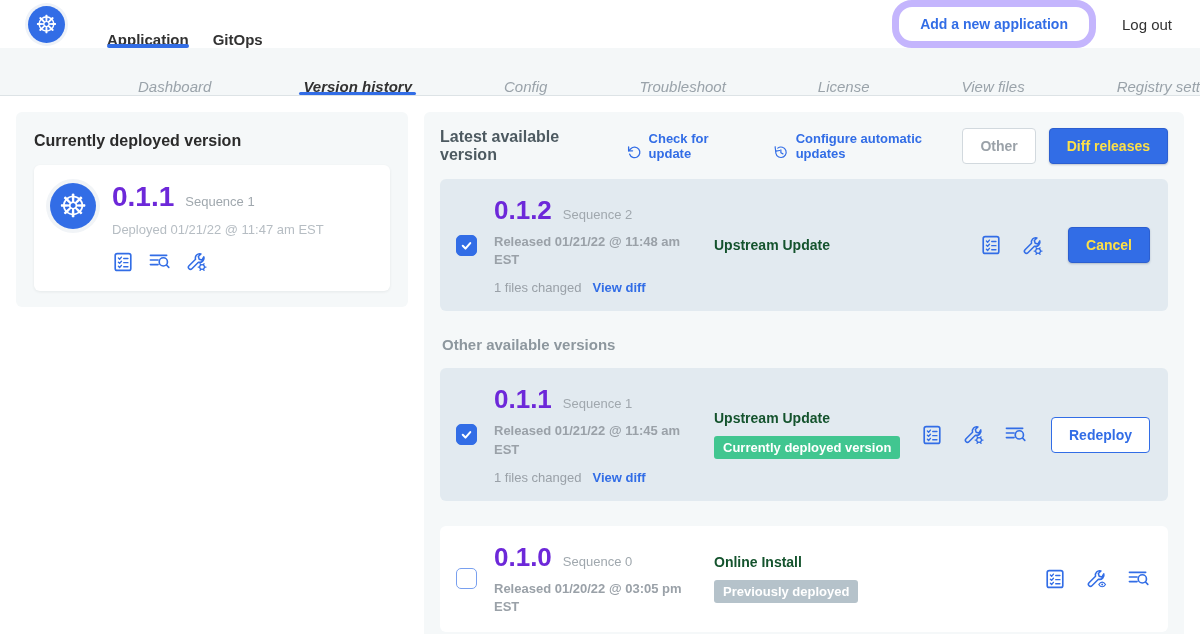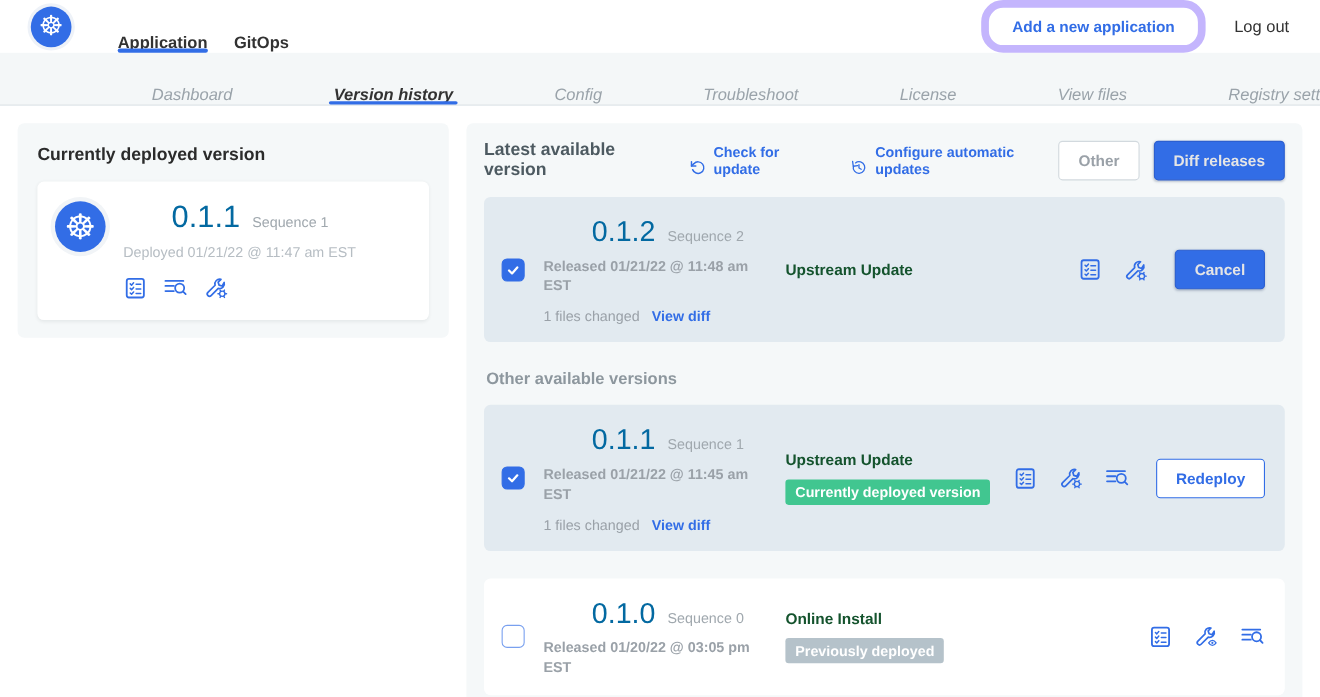--- a/index.html
+++ b/index.html
@@ -37,37 +37,37 @@
   .main { display:flex; gap:16px; padding:16px; align-items:flex-start; }
 
   .left-card { width:392px; flex:none; background:#f5f8f9; border-radius:6px; padding:20px 18px 16px 18px; }
   .left-title { font-size:16px; font-weight:700; color:#2b2b2b; }
   .deployed-card { background:#fff; border-radius:6px; margin-top:15px; padding:16px 18px 18px 16px;
     box-shadow:0 1px 3px rgba(50,60,70,.08); display:flex; gap:16px; }
   .k8s-big { width:46px; height:46px; border-radius:50%; background:#326de6; color:#fff;
     display:flex; align-items:center; justify-content:center; font-size:32px; line-height:1;
     box-shadow:0 0 0 4px #f1f4f7; margin-top:2px; }
   .ver-line { display:flex; align-items:baseline; gap:11px; }
-  .ver-num { font-size:28px; font-weight:400; color:#0369a1;margin-left:44px; }
+  .ver-num { font-size:28px; font-weight:700; color:#6d28d9; }
   .ver-seq { font-size:13px; color:#a0a8ae; }
   .deployed-ts { font-size:13px; color:#b6bdc3; margin-top:9px; }
   .icon-row { display:flex; gap:14px; margin-top:13px; color:#326de6; align-items:center; }
   .icon-btn { cursor:pointer; color:#326de6; }
 
   
   .right-panel { flex:1; background:#f5f8f9; border-radius:6px; padding:16px 16px 18px 16px; }
   .panel-head { display:flex; align-items:center; }
   .panel-title { font-size:16px; font-weight:600; color:#4d5a61; }
   .head-link { display:flex; align-items:flex-end; gap:7px; color:#326de6; font-size:13px; font-weight:700; cursor:pointer; }
   .head-link:first-of-type { margin-left:18px; }
   .head-link + .head-link { margin-left:26px; }
   .head-actions { margin-left:auto; display:flex; gap:13px; align-items:center; }
   .btn { font-size:14px; font-weight:700; border-radius:4px; padding:9px 17px; cursor:pointer; font-family:inherit; white-space:nowrap; }
   .btn-cancel { background:#fff; border:1px solid #d2d9de; color:#9aa1a8; }
-  .btn-primary { background:#326de6; border:1px solid #2c5fd0; color:#e5e5e5; box-shadow:0 1px 2px rgba(30,50,90,.25); }
+  .btn-primary { background:#326de6; border:1px solid #2c5fd0; color:#fde047; box-shadow:0 1px 2px rgba(30,50,90,.25); }
   .btn-outline { background:#fff; border:1px solid #326de6; color:#326de6; }
 
   .vrow { border-radius:6px; padding:16px; display:flex; align-items:center; margin-top:15px; }
   .vrow.selected { background:#e2eaf0; }
   .vrow.plain { background:#fff; margin-top:25px; }
   .checkbox { width:21px; height:21px; border-radius:5px; flex:none; margin-right:17px; cursor:pointer;
     background:#fff; border:1px solid #79a0ef; display:flex; align-items:center; justify-content:center; }
   .checkbox.checked { background:#326de6; border-color:#326de6; }
   .checkbox .tick { display:none; }
   .checkbox.checked .tick { display:block; }

